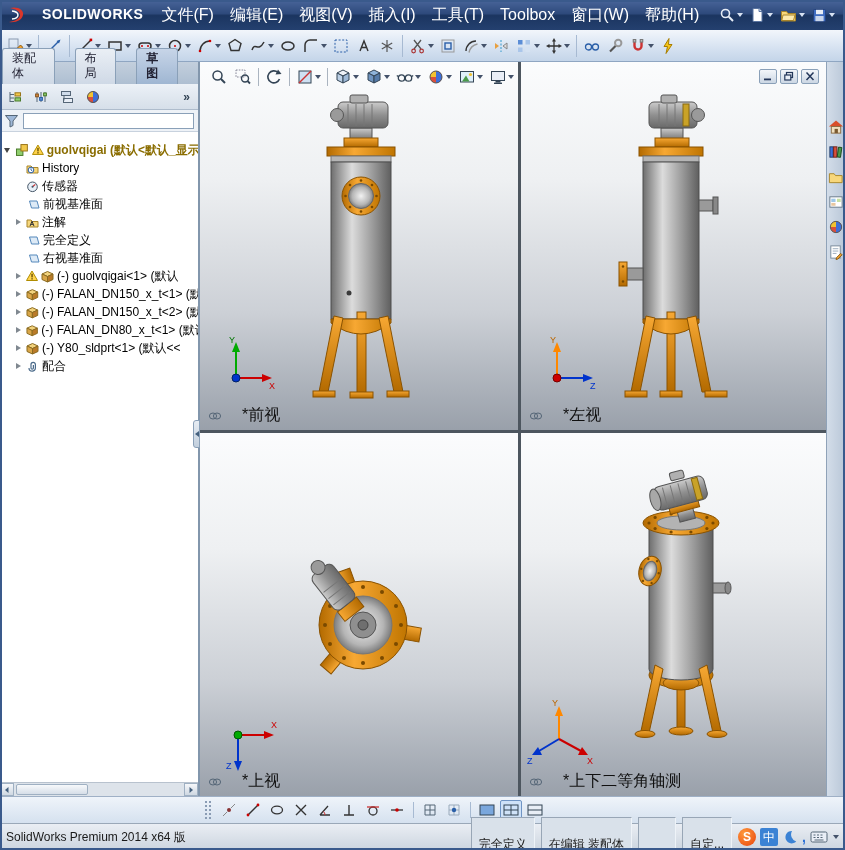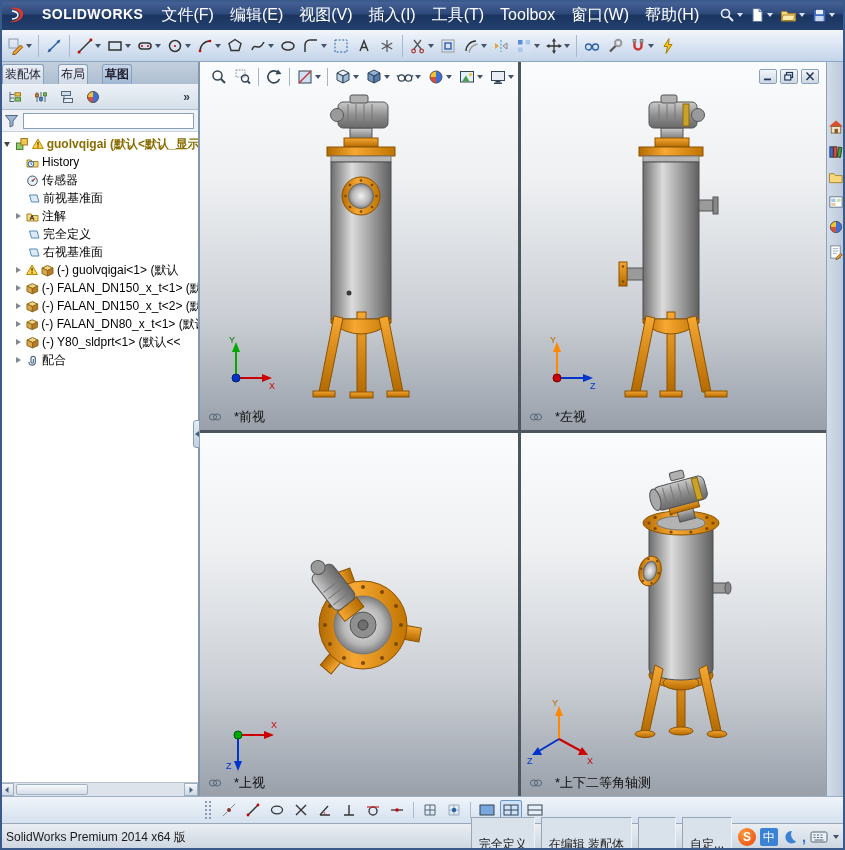--- a/index.html
+++ b/index.html
@@ -16,46 +16,46 @@
 .caret{width:0;height:0;border-left:3px solid transparent;border-right:3px solid transparent;border-top:4px solid #d7e2f2;margin-left:2px}
 .caretd{width:0;height:0;border-left:3px solid transparent;border-right:3px solid transparent;border-top:4px solid #44526a;margin-left:1px}
 .winbtns{margin-left:auto;display:flex;gap:3px;padding-right:6px}
 .winbtn{width:23px;height:18px;background:linear-gradient(#eef2f8,#b9c8dd);border:1px solid #55709e;border-radius:2px;display:flex;align-items:center;justify-content:center}
 
 .toolbar2{position:absolute;top:30px;left:0;width:845px;height:32px;background:linear-gradient(#f2f6fb,#d6e2f1 58%,#c4d5e9);border-bottom:1px solid #8fa6c2;display:flex;align-items:center;padding:0 5px;gap:1px}
 .tbtn{height:26px;display:flex;align-items:center;justify-content:center;padding:0 2px;border-radius:2px}
 .tsep{width:1px;height:22px;background:#a7bad2;margin:0 3px}
 
 .lefttabs{position:absolute;left:0;top:62px;width:200px;height:22px;background:linear-gradient(#c3cfdd,#aebfd2);display:flex;align-items:flex-end;border-right:2px solid #8296ac;z-index:4;padding-left:2px}
-.ltab{padding:2px 2px;font-size:12px;background:linear-gradient(#eaeff5,#cfd9e6);border:1px solid #8aa0b8;border-bottom:none;border-radius:3px 3px 0 0;margin-right:14px;height:20px;line-height:15px;color:#223}
+.ltab{padding:2px 9px;font-size:12px;background:linear-gradient(#eaeff5,#cfd9e6);border:1px solid #8aa0b8;border-bottom:none;border-radius:3px 3px 0 0;margin-right:20px;height:36px;line-height:15px;color:#223}
 .ltab.active{background:linear-gradient(#c7d5e8,#9fb6d2);font-weight:bold}
 
 .panel{position:absolute;left:0;top:84px;width:200px;height:712px;background:#fff;border-right:2px solid #8296ac;display:flex;flex-direction:column;z-index:4}
 .panel-header{height:26px;background:linear-gradient(#ecf1f7,#d6dfe9);border-bottom:1px solid #aebccc;display:flex;align-items:center;padding:0 4px;gap:4px}
 .phbtn{width:22px;height:22px;display:flex;align-items:center;justify-content:center;border-radius:2px}
 .ph-overflow{margin-left:auto;font-size:12px;color:#345;padding-right:4px;font-weight:bold}
 .filter-row{height:22px;display:flex;align-items:center;gap:4px;padding:0 4px;border-bottom:1px solid #c8d2de;background:#eef2f7}
 .filter-input{flex:1;height:16px;border:1px solid #8aa0b8;background:#fff;font-size:11px;padding:0 3px}
-.tree{flex:1;overflow:hidden;padding-top:3px}
+.tree{flex:1;overflow:hidden;padding-top:9px}
 .trow{display:flex;align-items:center;height:18px;font-size:12px;white-space:nowrap;padding-left:3px;gap:3px;cursor:default}
 .trow.child{padding-left:14px}
 .tlabel{overflow:hidden}
 .tlabel.warn{color:#8a6d00;font-weight:bold}
 .exp{width:9px;height:9px;position:relative;flex:0 0 9px}
 .exp.r:before{content:"";position:absolute;left:2px;top:1px;border-left:5px solid #808890;border-top:3.5px solid transparent;border-bottom:3.5px solid transparent}
 .exp.d:before{content:"";position:absolute;left:1px;top:2.5px;border-top:5px solid #444;border-left:3.5px solid transparent;border-right:3.5px solid transparent}
 .hscroll{height:14px;background:#dde3ea;border-top:1px solid #b8c2ce;display:flex;align-items:center}
 .harrow{width:14px;height:13px;background:linear-gradient(#f5f7fa,#cfd8e2);border:1px solid #9fb0c2;display:flex;align-items:center;justify-content:center}
 .hthumb{width:72px;height:11px;background:linear-gradient(#f7f9fb,#d6dee8);border:1px solid #9fb0c2;margin-left:2px;border-radius:2px}
 .splitter{position:absolute;left:193px;top:420px;width:7px;height:28px;background:linear-gradient(#e6ecf3,#c2cfdd);border:1px solid #8aa0b8;border-radius:3px 0 0 3px;z-index:6;display:flex;align-items:center;justify-content:center}
 .splitter:before{content:"";border-right:4px solid #44607e;border-top:3px solid transparent;border-bottom:3px solid transparent}
 
 .graphics{position:absolute;left:200px;top:62px;width:645px;height:734px;background:#4d565f}
 .vp{position:absolute;overflow:hidden;background:linear-gradient(180deg,#fbfcfd 0%,#eef0f2 32%,#ccd0d6 68%,#99a0aa 100%)}
-.vp-label{position:absolute;left:8px;bottom:4px;display:flex;align-items:center;gap:12px;font-size:13px;color:#101010}
+.vp-label{position:absolute;left:8px;bottom:4px;display:flex;align-items:center;gap:20px;font-size:16px;color:#101010}
 .vdiv{position:absolute;left:318px;top:0;width:3px;height:734px;background:#4d565f}
 .hdiv{position:absolute;left:0;top:368px;width:626px;height:3px;background:#4d565f}
 .headsup{position:absolute;left:8px;top:4px;display:flex;align-items:center;gap:2px;z-index:3}
 .hub{height:22px;display:flex;align-items:center;justify-content:center;padding:0 2px;border-radius:2px}
 .hsep{width:1px;height:18px;background:#aab4c0;margin:0 2px}
 .childwin{position:absolute;right:26px;top:7px;display:flex;gap:3px;z-index:3}
 .cwbtn{width:18px;height:15px;background:linear-gradient(#f3f6fa,#ccd7e4);border:1px solid #8aa0b8;border-radius:2px;display:flex;align-items:center;justify-content:center}
 .taskpane{position:absolute;right:0;top:0;width:19px;height:734px;background:linear-gradient(90deg,#d3dde9,#b9c7d8);border-left:1px solid #8fa2b8;display:flex;flex-direction:column;align-items:center;padding-top:56px;gap:7px;z-index:2}
 .tpbtn{width:18px;height:18px;display:flex;align-items:center;justify-content:center}
 

